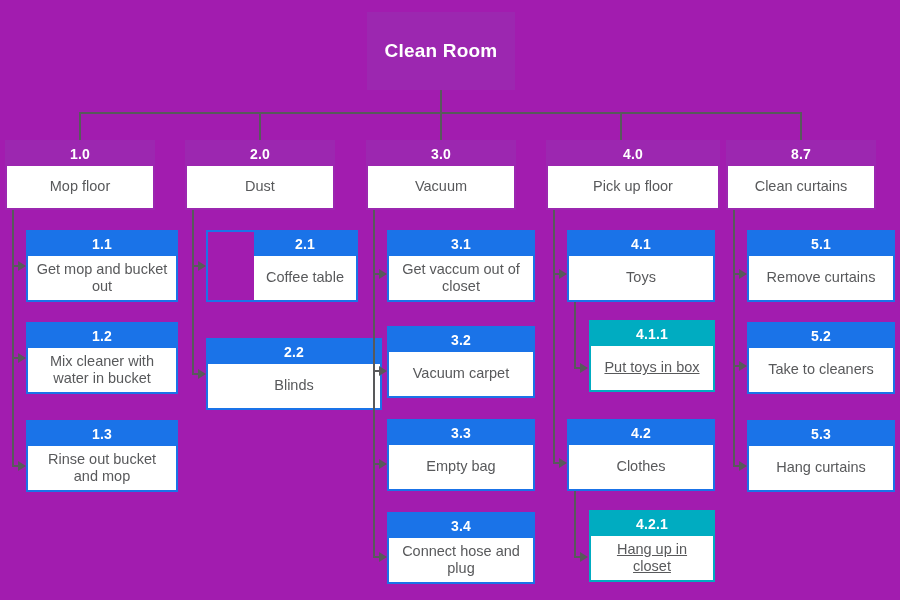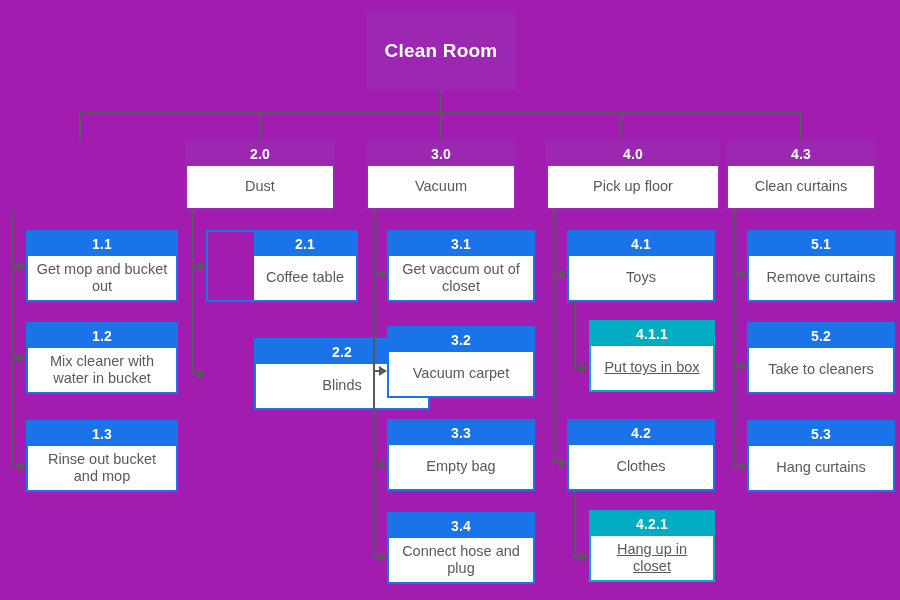--- a/index.html
+++ b/index.html
@@ -138,20 +138,24 @@
   <div class="conn-v" style="left:440px; top:90px; height:23px;"></div>
 
   <div class="conn-h" style="left:79px; top:112px; width:723px;"></div>
 
   <div class="conn-v" style="left:79px; top:112px; height:28px;"></div>
   <div class="conn-v" style="left:259px; top:112px; height:28px;"></div>
   <div class="conn-v" style="left:440px; top:112px; height:28px;"></div>
   <div class="conn-v" style="left:620px; top:112px; height:28px;"></div>
   <div class="conn-v" style="left:800px; top:112px; height:28px;"></div>
 
+  <div class="node lvl1" style="left:5px; top:140px; width:150px; height:70px;">
+    <div class="node-head">1.0</div>
+    <div class="node-body">Mop floor</div>
+  </div>
   <div class="conn-v" style="left:12px; top:210px; height:256px;"></div>
 
   <div class="arrow-stem" style="left:12px; top:265px; width:9px;"></div>
   <div class="arrow-head" style="left:18px; top:261px;"></div>
   <div class="node lvl2" style="left:26px; top:230px; width:152px; height:72px;">
     <div class="node-head">1.1</div>
     <div class="node-body">Get mop and bucket out</div>
   </div>
 
   <div class="arrow-stem" style="left:12px; top:357px; width:9px;"></div>
@@ -176,21 +180,21 @@
 
   <div class="arrow-stem" style="left:192px; top:265px; width:9px;"></div>
   <div class="arrow-head" style="left:198px; top:261px;"></div>
   <div class="node lvl2" style="left:206px; top:230px; width:152px; height:72px;padding-left:46px;">
     <div class="node-head">2.1</div>
     <div class="node-body">Coffee table</div>
   </div>
 
   <div class="arrow-stem" style="left:192px; top:373px; width:9px;"></div>
   <div class="arrow-head" style="left:198px; top:369px;"></div>
-  <div class="node lvl2" style="left:206px; top:338px; width:176px; height:72px;margin-left:48px;">
+  <div class="node lvl2" style="left:206px; top:338px; width:176px; height:72px;">
     <div class="node-head">2.2</div>
     <div class="node-body">Blinds</div>
   </div>
 
   <div class="node lvl1" style="left:366px; top:140px; width:150px; height:70px;">
     <div class="node-head">3.0</div>
     <div class="node-body">Vacuum</div>
   </div>
   <div class="conn-v" style="left:373px; top:210px; height:348px;"></div>
 
@@ -252,21 +256,21 @@
 
   <div class="conn-v" style="left:574px; top:491px; height:66px;"></div>
   <div class="arrow-stem" style="left:574px; top:556px; width:9px;"></div>
   <div class="arrow-head" style="left:580px; top:552px;"></div>
   <div class="node lvl3" style="left:589px; top:510px; width:126px; height:72px;">
     <div class="node-head">4.2.1</div>
     <div class="node-body">Hang up in closet</div>
   </div>
 
   <div class="node lvl1" style="left:726px; top:140px; width:150px; height:70px;">
-    <div class="node-head">4.3</div>
+    <div class="node-head">8.7</div>
     <div class="node-body">Clean curtains</div>
   </div>
   <div class="conn-v" style="left:733px; top:210px; height:256px;"></div>
 
   <div class="arrow-stem" style="left:733px; top:273px; width:9px;"></div>
   <div class="arrow-head" style="left:739px; top:269px;"></div>
   <div class="node lvl2" style="left:747px; top:230px; width:148px; height:72px;">
     <div class="node-head">5.1</div>
     <div class="node-body">Remove curtains</div>
   </div>

